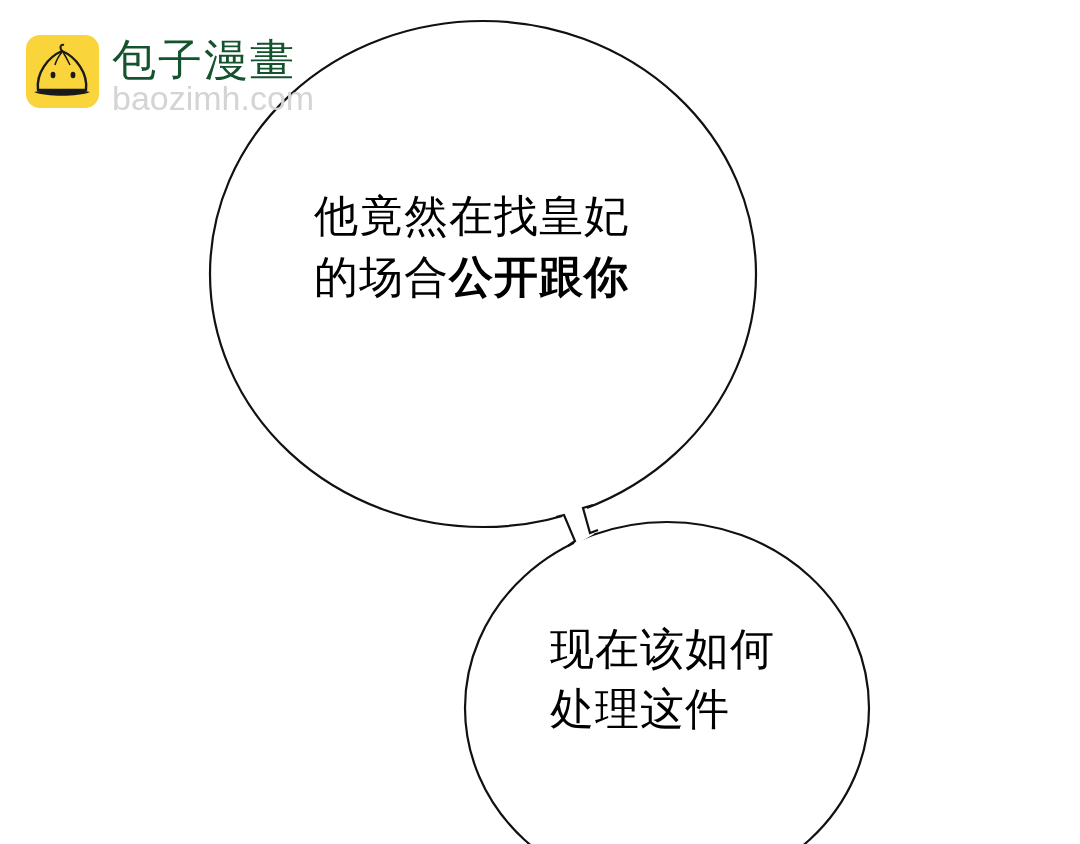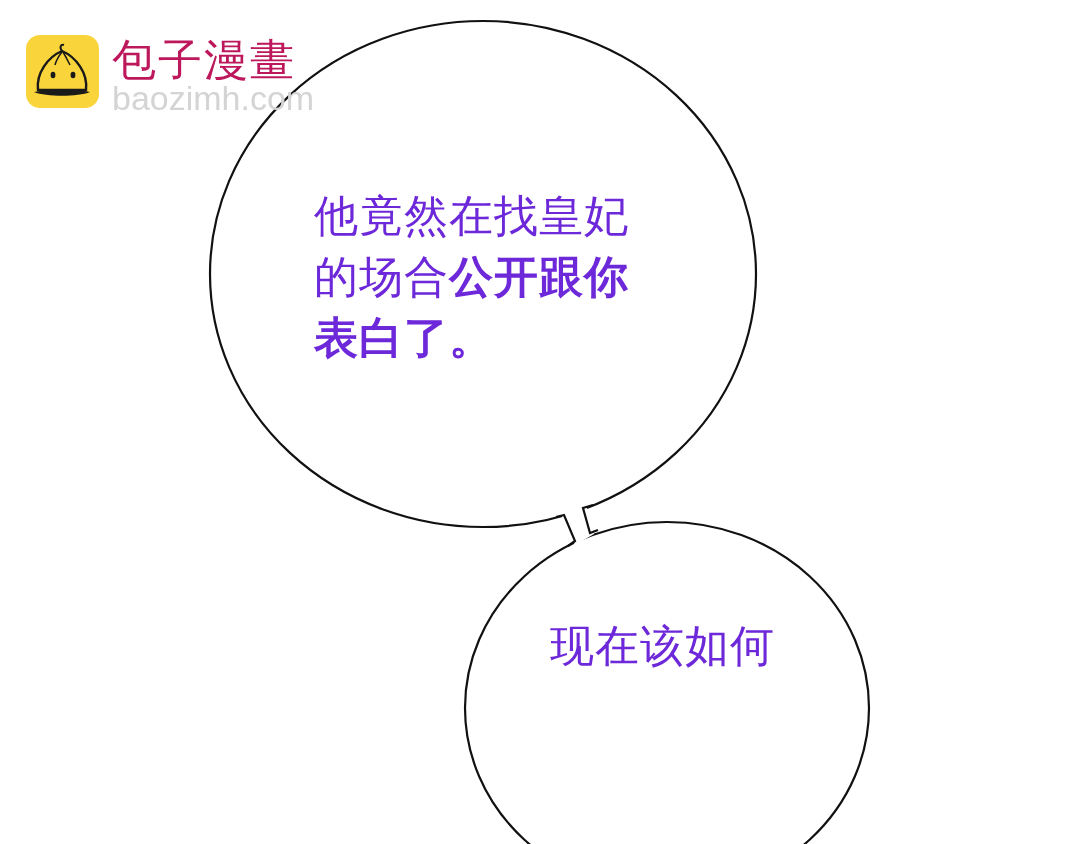--- a/index.html
+++ b/index.html
@@ -14,51 +14,51 @@
       overflow: hidden;
       font-family: "DejaVu Sans", "Liberation Sans", sans-serif;
     }
     .canvas {
       position: absolute;
       left: 0; top: 0;
       width: 1080px; height: 844px;
     }
     .bubble-text {
       position: absolute;
-      color: #6d28d9;
+      color: #000000;
       font-size: 44px;
       line-height: 61px;
       letter-spacing: 1px;
       white-space: nowrap;
     }
     .bubble-text .line { display: block; }
-    .bubble-text .bold { font-weight: bold; }
+    .bubble-text .bold { font-weight: bold; text-align: center; }
     .text-1 { left: 314px; top: 185px; }
-    .text-2 { left: 550px; top: 619px; line-height: 60px; font-family: Liberation Mono, monospace; }
+    .text-2 { left: 550px; top: 619px; line-height: 60px; }
 
     .watermark {
       position: absolute;
       left: 26px;
       top: 34px;
       height: 76px;
     }
     .logo-box {
       position: absolute;
       left: 0; top: 1px;
       width: 73px; height: 73px;
       border-radius: 14px;
       background: #f9d43a;
     }
     .wm-cn {
       position: absolute;
       left: 86px;
       top: 2px;
       font-size: 44px;
       line-height: 48px;
-      color: #be185d;
+      color: #14532d;
       letter-spacing: 2px;
       white-space: nowrap;
     }
     .wm-en {
       position: absolute;
       left: 86px;
       top: 49px;
       font-size: 34px;
       line-height: 30px;
       color: #d4d4d4;
@@ -92,18 +92,18 @@
       <path d="M8 57 C20 62, 52 62, 64 57 C60 55, 14 55, 8 57 Z" fill="#1a1a1a"></path>
     </svg>
   </div>
   <div class="wm-cn">包子漫畫</div>
   <div class="wm-en">baozimh.com</div>
 </div>
 
 <div class="bubble-text text-1">
   <span class="line">他竟然在找皇妃</span>
   <span class="line"><span>的场合</span><span class="bold">公开跟你</span></span>
-  <span class="line bold">表白了。</span>
 </div>
 
 <div class="bubble-text text-2">
   <span class="line">现在该如何</span>
+  <span class="line">处理这件</span>
 </div>
 
 </body></html>

